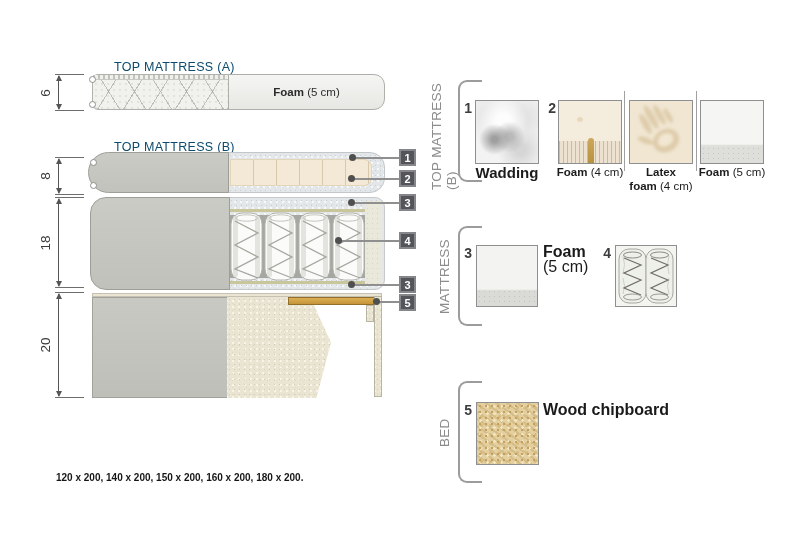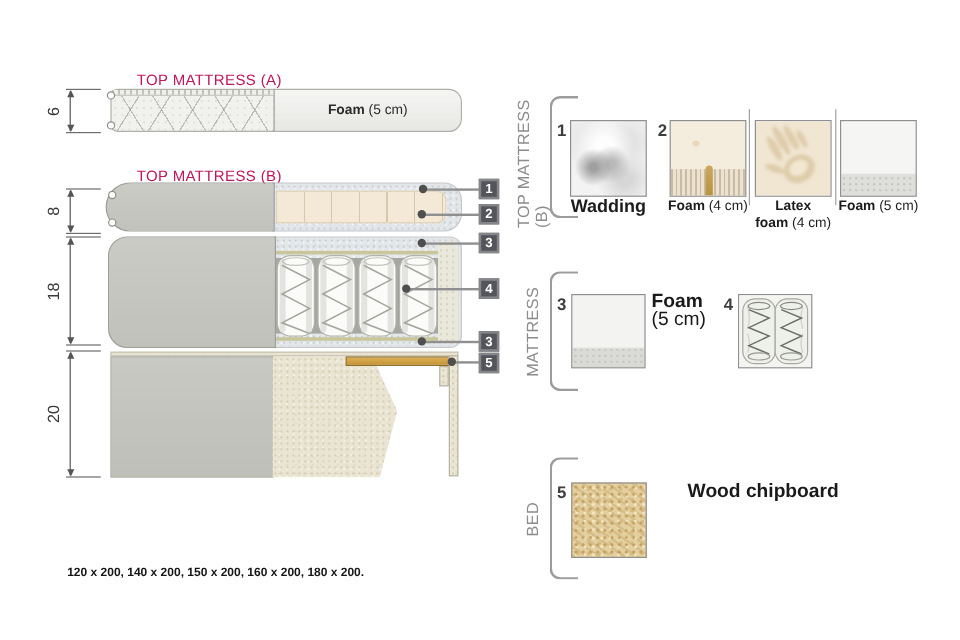--- a/index.html
+++ b/index.html
@@ -23,21 +23,21 @@
      radial-gradient(circle,#d3d9dd 0 .6px,transparent 1px),
      radial-gradient(circle,#f5f7f8 0 .8px,transparent 1px);
      background-size:5px 5px,7px 7px,6px 6px;background-position:0 0,2px 3px,3px 1px;}
   .speck-beige{background-color:#eae5d3;background-image:
      radial-gradient(circle,#d4cdb4 0 .7px,transparent 1px),
      radial-gradient(circle,#ded7c1 0 .6px,transparent 1px),
      radial-gradient(circle,#f7f3e5 0 .8px,transparent 1px);
      background-size:5px 5px,7px 7px,6px 6px;background-position:0 0,2px 3px,3px 1px;}
 
   
-  .diagram-title{position:absolute;font-size:12.5px;letter-spacing:.3px;color:#be185d;}
+  .diagram-title{position:absolute;font-size:12.5px;letter-spacing:.3px;color:#0c4a6e;}
   .matA{position:absolute;left:92px;top:74px;width:293px;height:36px;}
   .matA-quilt{position:absolute;left:0;top:0;width:137px;height:100%;box-sizing:border-box;
      border:1px solid #b1b1ac;border-radius:6px 0 0 6px;background-color:#f1f1ee;background-image:
      repeating-linear-gradient(58deg,rgba(140,140,135,.5) 0 1px,transparent 1px 22px),
      repeating-linear-gradient(-58deg,rgba(140,140,135,.5) 0 1px,transparent 1px 22px),
      radial-gradient(circle,#dddDd9 0 .6px,transparent 1px);background-size:auto,auto,6px 6px;}
   .matA-ruffle{position:absolute;left:0;top:0;width:100%;height:4px;
      background:repeating-linear-gradient(90deg,#c2c2bd 0 2px,#efefec 2px 5px);border-bottom:1px solid #c9c9c4;}
   .matA-foam{position:absolute;left:136px;right:0;top:0;height:100%;box-sizing:border-box;
      border:1px solid #afafaa;border-radius:0 11px 11px 0;
@@ -351,19 +351,19 @@
         <ellipse cx="43.5" cy="51" rx="9" ry="3" fill="none" stroke="#9a9a92"></ellipse>
       </g>
     </svg>
   </div>
 
   <div class="vlabel" style="left:434px;top:382px;height:101px;">BED</div>
   <div class="bracket" style="top:381px;height:102px;"></div>
 
   <div class="pnum" style="left:459px;top:402px;">5</div>
   <div class="panel tex-chip" style="left:476px;top:402px;width:63px;height:63px;"></div>
-  <div class="slabel" style="left:573px;top:402px;line-height:15px;text-align:center;">
+  <div class="slabel" style="left:543px;top:402px;line-height:15px;text-align:center;">
     <div class="bl">Wood chipboard</div>
   </div>
 
   <div class="foot2">120 x 200, 140 x 200, 150 x 200, 160 x 200, 180 x 200.</div>
 
 </div>
 
 </body></html>

